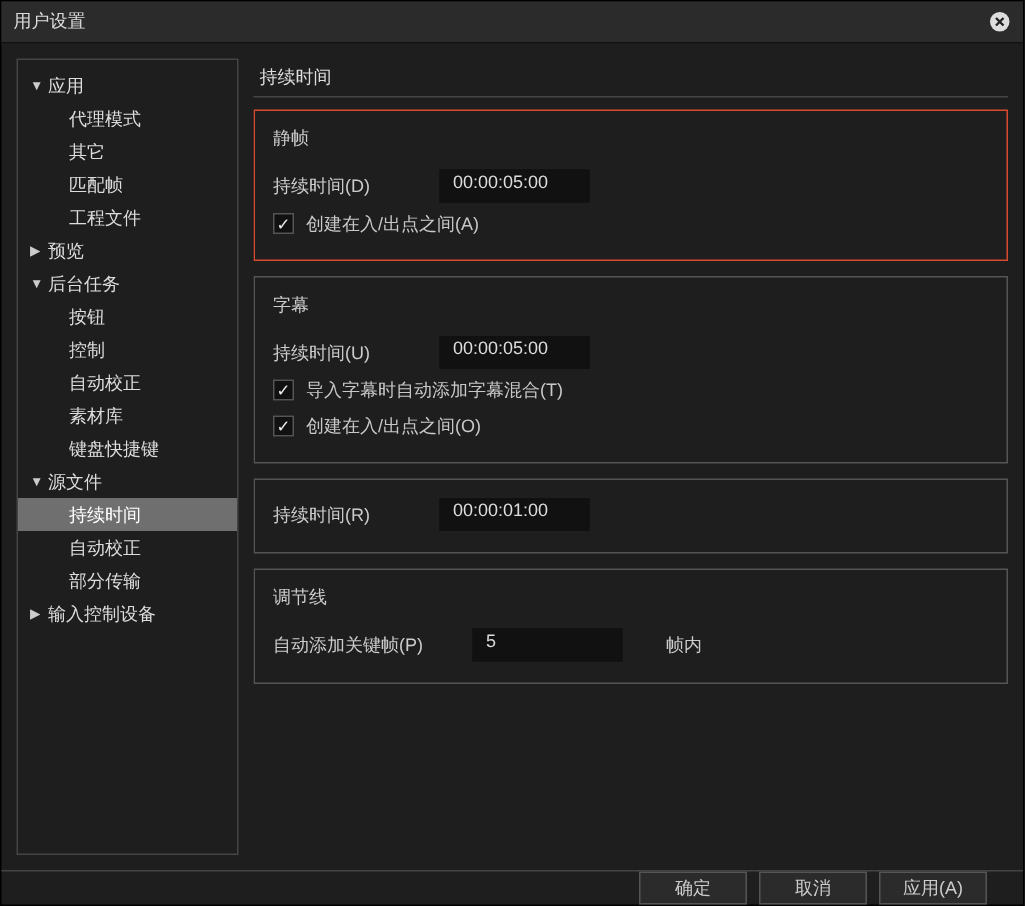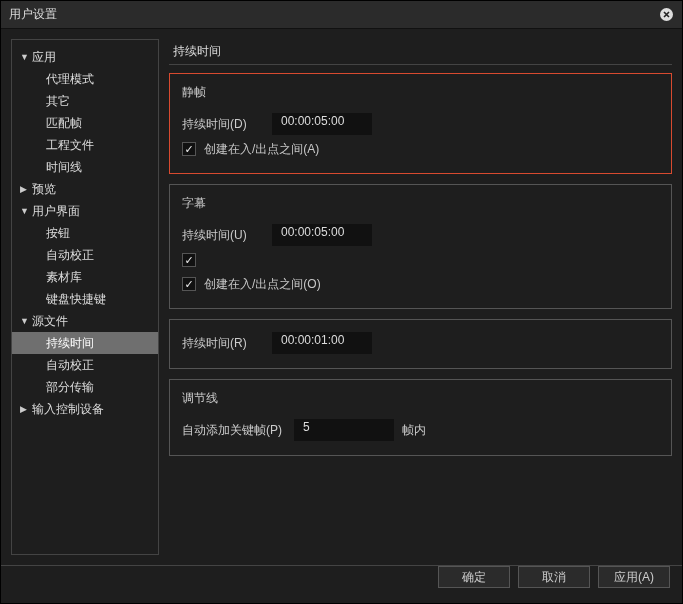--- a/index.html
+++ b/index.html
@@ -95,21 +95,21 @@
   }
   .group-title {
     color: #ccc;
     margin-bottom: 10px;
     font-size: 12px;
   }
   .row {
     display: flex;
     align-items: center;
     height: 26px;
-    gap: 2px;
+    gap: 23px;
   }
   .row .label {
     color: #ccc;
     min-width: 88px;
   }
   .textbox {
     background: #111;
     border: 1px solid #111;
     color: #ddd;
     height: 22px;
@@ -128,27 +128,27 @@
   .checkbox .box {
     width: 14px; height: 14px;
     background: #111;
     border: 1px solid #555;
     display: flex; align-items: center; justify-content: center;
     font-size: 11px;
     color: #eee;
   }
   .suffix { color: #ccc; margin-left: 6px; }
   .footer {
-    height: 38px;
+    height: 23px;
     border-top: 1px solid #444;
     display: flex;
     justify-content: flex-end;
-    align-items: flex-start;
+    align-items: flex-end;
     gap: 8px;
-    padding-right: 12px;
+    padding-right: 24px;
   }
   .btn {
     min-width: 72px;
     height: 22px;
     background: #2b2b2b;
     border: 1px solid #555;
     color: #ccc;
     display: flex;
     align-items: center;
     justify-content: center;
@@ -185,35 +185,35 @@
         </div>
       <div class="tree-item tree-child">
           <span>其它</span>
         </div>
       <div class="tree-item tree-child">
           <span>匹配帧</span>
         </div>
       <div class="tree-item tree-child">
           <span>工程文件</span>
         </div>
-      <div class="tree-item tree-child">
-          <span>时间线</span>
-        </div>
 
       <div class="tree-item">
         <span class="arrow">▶</span>
         <span>预览</span>
       </div>
 
       <div class="tree-item">
         <span class="arrow">▼</span>
-        <span>用户界面</span>
+        <span>后台任务</span>
       </div>
       <div class="tree-item tree-child">
           <span>按钮</span>
+        </div>
+      <div class="tree-item tree-child">
+          <span>控制</span>
         </div>
       <div class="tree-item tree-child">
           <span>自动校正</span>
         </div>
       <div class="tree-item tree-child">
           <span>素材库</span>
         </div>
       <div class="tree-item tree-child">
           <span>键盘快捷键</span>
         </div>
@@ -261,20 +261,21 @@
         <div class="group">
           <div class="group-title">字幕</div>
           <div class="row">
             <span class="label">持续时间(U)</span>
             <div class="textbox">
                 <span>00:00:05:00</span>
               </div>
           </div>
           <div class="checkbox">
             <span class="box">✓</span>
+            <span>导入字幕时自动添加字幕混合(T)</span>
           </div>
           <div class="checkbox">
             <span class="box">✓</span>
             <span>创建在入/出点之间(O)</span>
           </div>
         </div>
 
         <div class="group">
           <div class="row">
             <span class="label">持续时间(R)</span>

